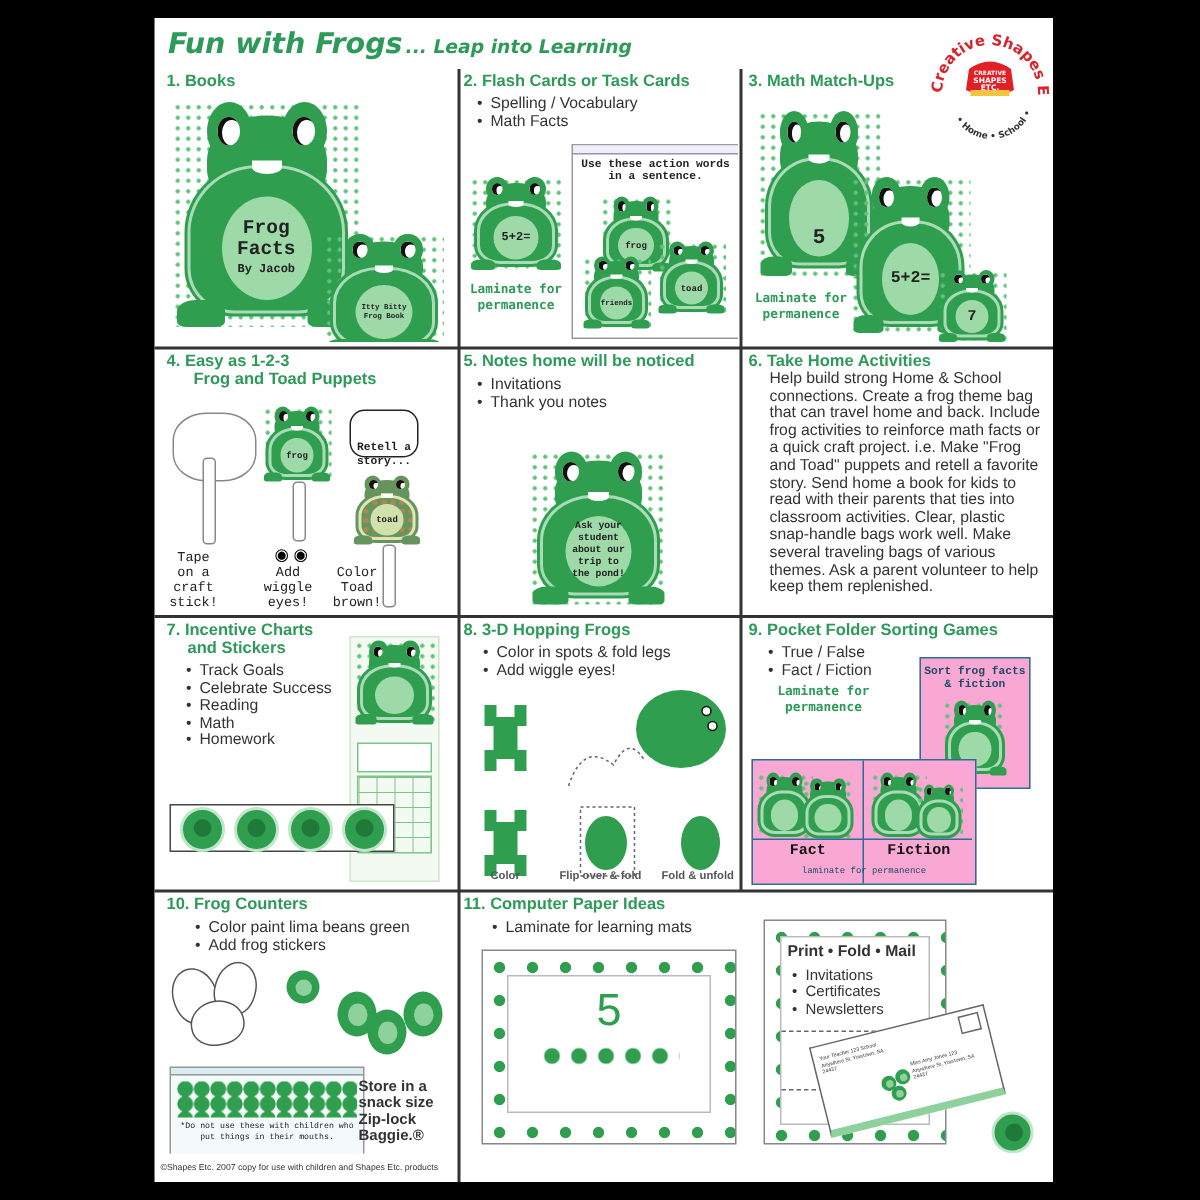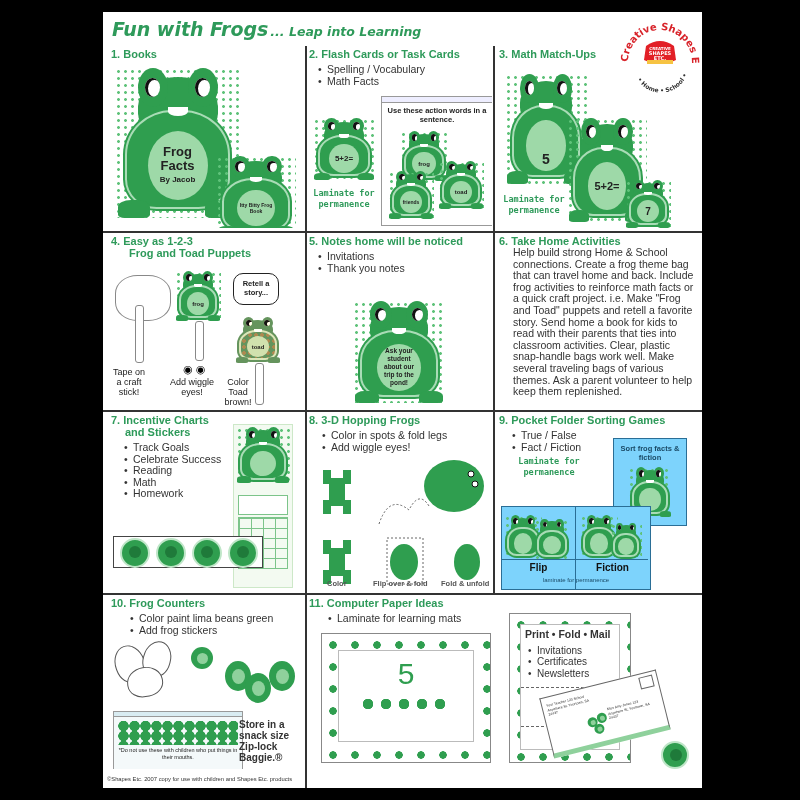--- a/index.html
+++ b/index.html
@@ -13,21 +13,21 @@
   .vline { position:absolute; width:2px; background:#333; }
   .hline { position:absolute; height:2px; background:#333; }
 
   .cell { position:absolute; overflow:hidden; }
   .h { color:#2e9a5a; font-weight:bold; font-size:11px; line-height:12px; }
   .b { color:#333; font-size:10.5px; line-height:11.5px; }
   .b li { list-style:none; padding-left:10px; position:relative; }
   .b li::before { content:"•"; position:absolute; left:1px; }
   ul { margin:4px; padding:0; }
   .note { color:#2e9a5a; font-family:"DejaVu Sans Mono", monospace; font-size:8.5px; font-weight:bold; text-align:center; line-height:11px; }
-  .comic { font-family:Liberation Sans, sans-serif; font-weight:bold; color:#222; text-align:center; }
+  .comic { font-family:Liberation Mono, monospace; font-weight:bold; color:#222; text-align:center; }
 
   
   .frog { position:absolute; }
   .frog .body { position:absolute; left:8%; right:8%; top:28%; bottom:6%; background:#2f9e4f;
                 border-radius:45% 45% 30% 30%; border:2px solid #a9dcb6; box-shadow:0 0 0 2px #2f9e4f; }
   .frog .head { position:absolute; left:18%; right:18%; top:6%; height:40%; background:#2f9e4f;
                 border-radius:50% 50% 40% 40%; }
   .frog .eye { position:absolute; top:0; width:24%; height:26%; background:#2f9e4f; border-radius:50%; }
   .frog .eye.l { left:18%; } .frog .eye.r { right:18%; }
   .frog .eye::after { content:""; position:absolute; left:25%; top:25%; width:50%; height:50%; background:#fff; border-radius:50%;
@@ -35,21 +35,21 @@
   .frog .belly { position:absolute; left:26%; right:26%; top:42%; bottom:12%; background:#9ed9a8; border-radius:50%;
                  display:flex; align-items:center; justify-content:center; text-align:center; }
   .frog .mouth { position:absolute; left:42%; width:16%; top:26%; height:6%; background:#fff; border-radius:0 0 50% 50%; }
   .frog .foot { position:absolute; bottom:0; width:26%; height:12%; background:#2f9e4f; border-radius:40% 40% 20% 20%; }
   .frog .foot.l { left:2%; } .frog .foot.r { right:2%; }
   .spot { background-image: radial-gradient(circle, #5fc27a 1.2px, transparent 1.6px); background-size:7px 7px; }
 
   .circ-sticker { position:absolute; width:26px; height:26px; border-radius:50%; background:#2f9e4f; border:2px solid #bfe6c8; }
   .circ-sticker::after { content:""; position:absolute; left:7px; top:6px; width:12px; height:12px; border-radius:50%; background:#1f7a3a; }
 
-  .folder { position:absolute; background:#7dd3fc; border:1.5px solid #2a6e96; }
+  .folder { position:absolute; background:#f9a8d4; border:1.5px solid #2a6e96; }
   .bean { position:absolute; border:1.5px solid #555; border-radius:50% 50% 45% 45%; background:#fff; }
   .gbean { position:absolute; border-radius:50%; background:#2f9e4f; }
   .gbean::after { content:""; position:absolute; left:25%; top:25%; width:50%; height:50%; border-radius:50%; background:#8fd19c; }
 
   .paper { position:absolute; background:#fff; border:1.5px solid #888;
            background-image: radial-gradient(circle, #2f9e4f 3.5px, transparent 4px); background-size:22px 22px; }
   .paper .inner { position:absolute; background:#fff; border:1px solid #bbb; }
   .stick { position:absolute; width:7px; background:#fff; border:1px solid #888; border-radius:3px; }
   .bubble { position:absolute; border:1.5px solid #222; border-radius:10px; background:#fff; }
   .logo { position:absolute; }
@@ -229,21 +229,21 @@
         <div class="body"></div>
         <div class="mouth"></div>
       <div class="belly">
           <div class="comic" style="font-size:6px;">frog</div>
         </div>
       <div class="foot l"></div>
         <div class="foot r"></div>
     </div>
     <div class="stick" style="left:84px; top:86px; height:38px;"></div>
     <div class="bubble" style="left:122px; top:38px; width:44px; height:30px;">
-      <div class="comic" style="font-size:7.5px; line-height:9px; margin-top:5px;">Retell a story...</div>
+      <div class="comic" style="font-size:7.5px; line-height:9px; margin-top:21px;">Retell a story...</div>
     </div>
     <div class="frog" style="left:124px; top:82px; width:46px; height:46px; filter:sepia(0.5);">
       <div class="head"></div>
         <div class="eye l"></div>
         <div class="eye r"></div>
         <div class="body" style="background-image:radial-gradient(circle,#b07a2a 1.6px,transparent 2px); background-size:6px 6px;"></div>
         <div class="mouth"></div>
       <div class="belly">
           <div class="comic" style="font-size:6px;">toad</div>
         </div>
@@ -383,21 +383,21 @@
           <div class="belly"></div>
         </div>
       <div class="frog spot" style="left:108px; top:16px; width:32px; height:36px;">
           <div class="head"></div>
           <div class="eye l"></div>
           <div class="eye r"></div>
           <div class="body"></div>
           <div class="belly"></div>
         </div>
       <div style="position:absolute; left:0; top:52px; width:146px; height:1px; background:#2a6e96;"></div>
-      <div class="comic" style="position:absolute; left:0; top:55px; width:73px; font-size:10px; color:#111;">Flip</div>
+      <div class="comic" style="position:absolute; left:0; top:55px; width:73px; font-size:10px; color:#111;">Fact</div>
       <div class="comic" style="position:absolute; left:74px; top:55px; width:73px; font-size:10px; color:#111;">Fiction</div>
       <div class="comic" style="position:absolute; left:0; top:70px; width:148px; font-size:6px; color:#1a4a66; font-weight:normal;">laminate for permanence</div>
     </div>
   </div>
 
   <div class="cell" style="left:8px; top:585px; width:192px; height:172px;">
     <div class="h"><span>10.</span> <span>Frog Counters</span></div>
     <ul class="b" style="margin-left:18px;">
       <li>Color paint lima beans green</li>
       <li>Add frog stickers</li>

